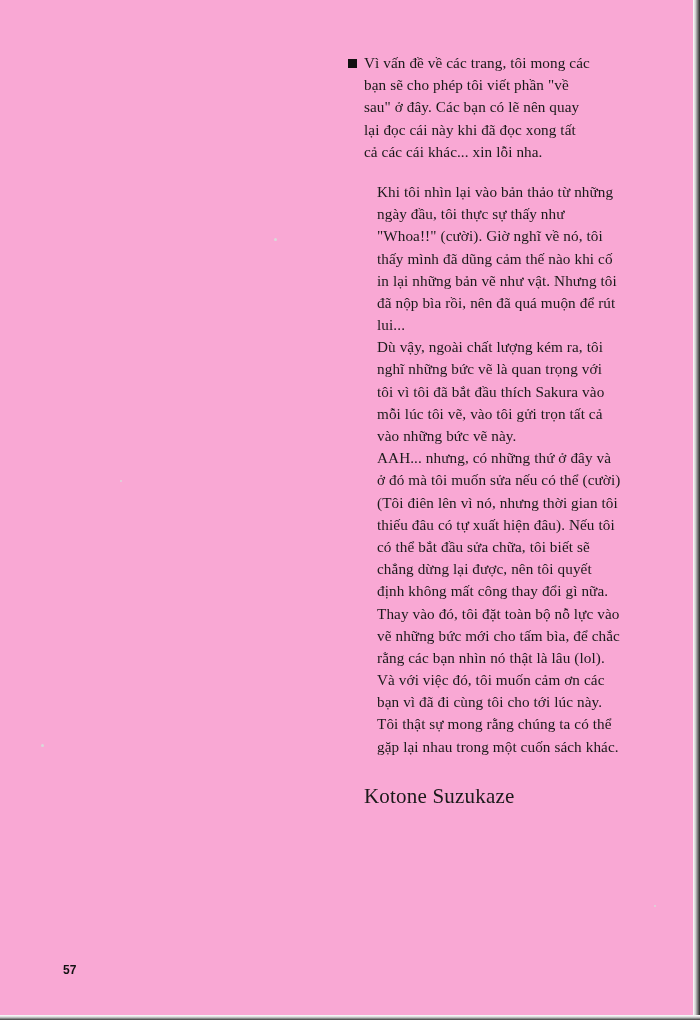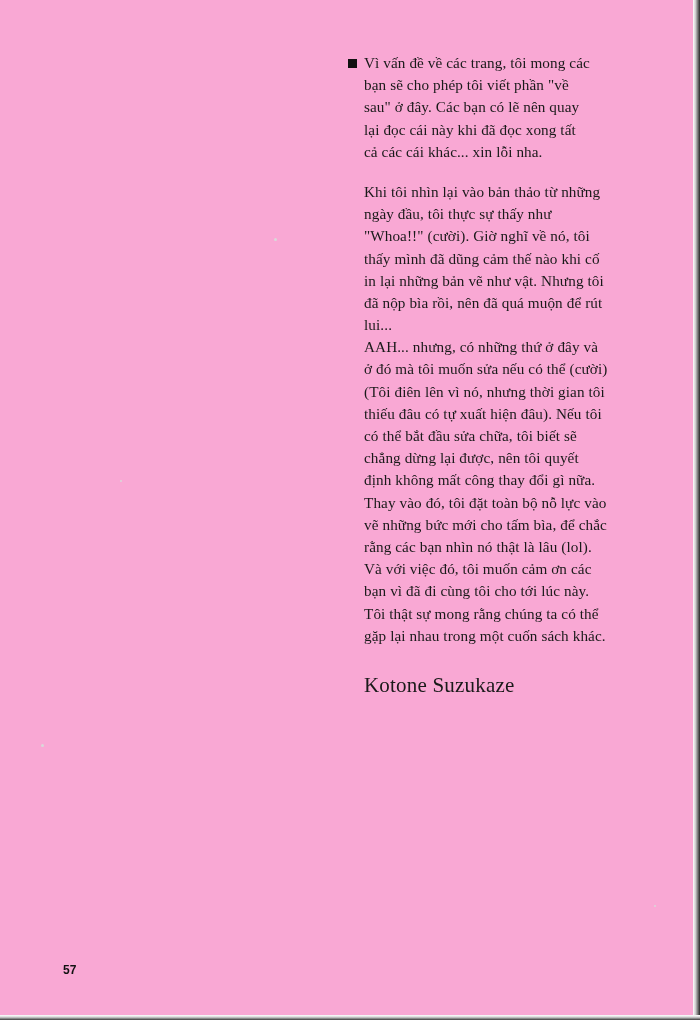--- a/index.html
+++ b/index.html
@@ -82,21 +82,21 @@
 
   .bullet-text {
     flex: 1 1 auto;
   }
 
   .sub-para {
     font-size: 15.2px;
     line-height: 1.46;
     white-space: pre-wrap;
     letter-spacing: 0.1px;
-    margin-left: 16px;
+    margin-left: 29px;
   }
 
   .signature {
     margin-top: 26px;
     margin-left: 16px;
     font-size: 21px;
     text-align: left;
     letter-spacing: 0.2px;
   }
 
@@ -134,20 +134,25 @@
     </div>
 
     <div class="afterword-block">
       <div class="sub-para">Khi tôi nhìn lại vào bản thảo từ những
 ngày đầu, tôi thực sự thấy như
 "Whoa!!" (cười). Giờ nghĩ về nó, tôi
 thấy mình đã dũng cảm thế nào khi cố
 in lại những bản vẽ như vật. Nhưng tôi
 đã nộp bìa rồi, nên đã quá muộn để rút
 lui...</div>
+      <div class="sub-para">Dù vậy, ngoài chất lượng kém ra, tôi
+nghĩ những bức vẽ là quan trọng với
+tôi vì tôi đã bắt đầu thích Sakura vào
+mỗi lúc tôi vẽ, vào tôi gửi trọn tất cả
+vào những bức vẽ này.</div>
       <div class="sub-para">AAH... nhưng, có những thứ ở đây và
 ở đó mà tôi muốn sửa nếu có thể (cười)
 (Tôi điên lên vì nó, nhưng thời gian tôi
 thiếu đâu có tự xuất hiện đâu). Nếu tôi
 có thể bắt đầu sửa chữa, tôi biết sẽ
 chẳng dừng lại được, nên tôi quyết
 định không mất công thay đổi gì nữa.
 Thay vào đó, tôi đặt toàn bộ nỗ lực vào
 vẽ những bức mới cho tấm bìa, để chắc
 rằng các bạn nhìn nó thật là lâu (lol).

